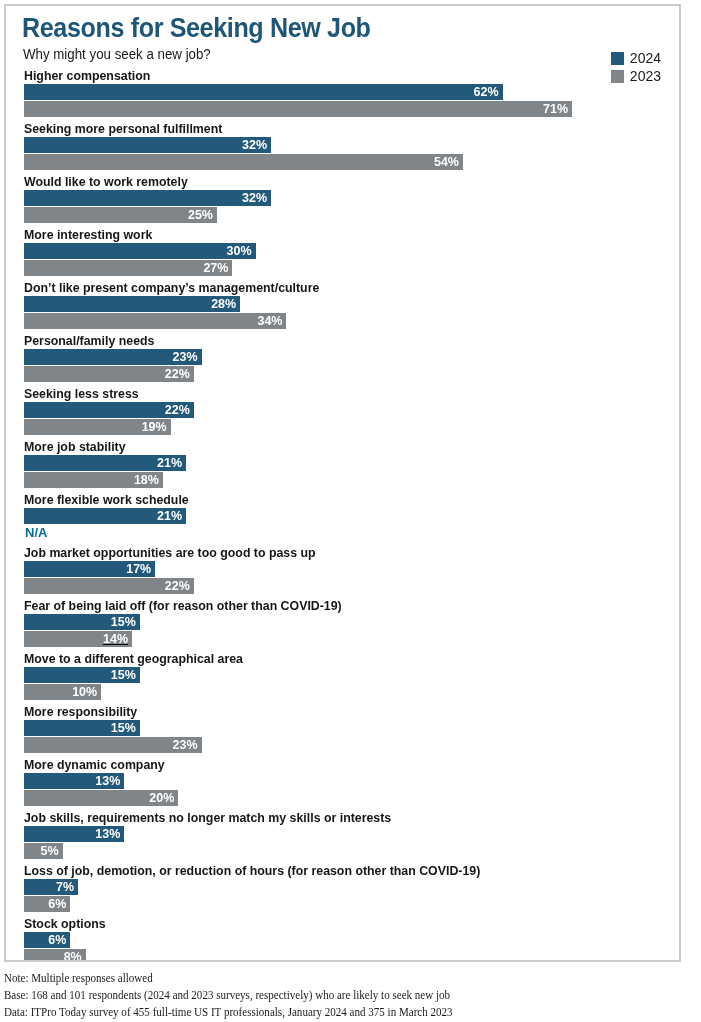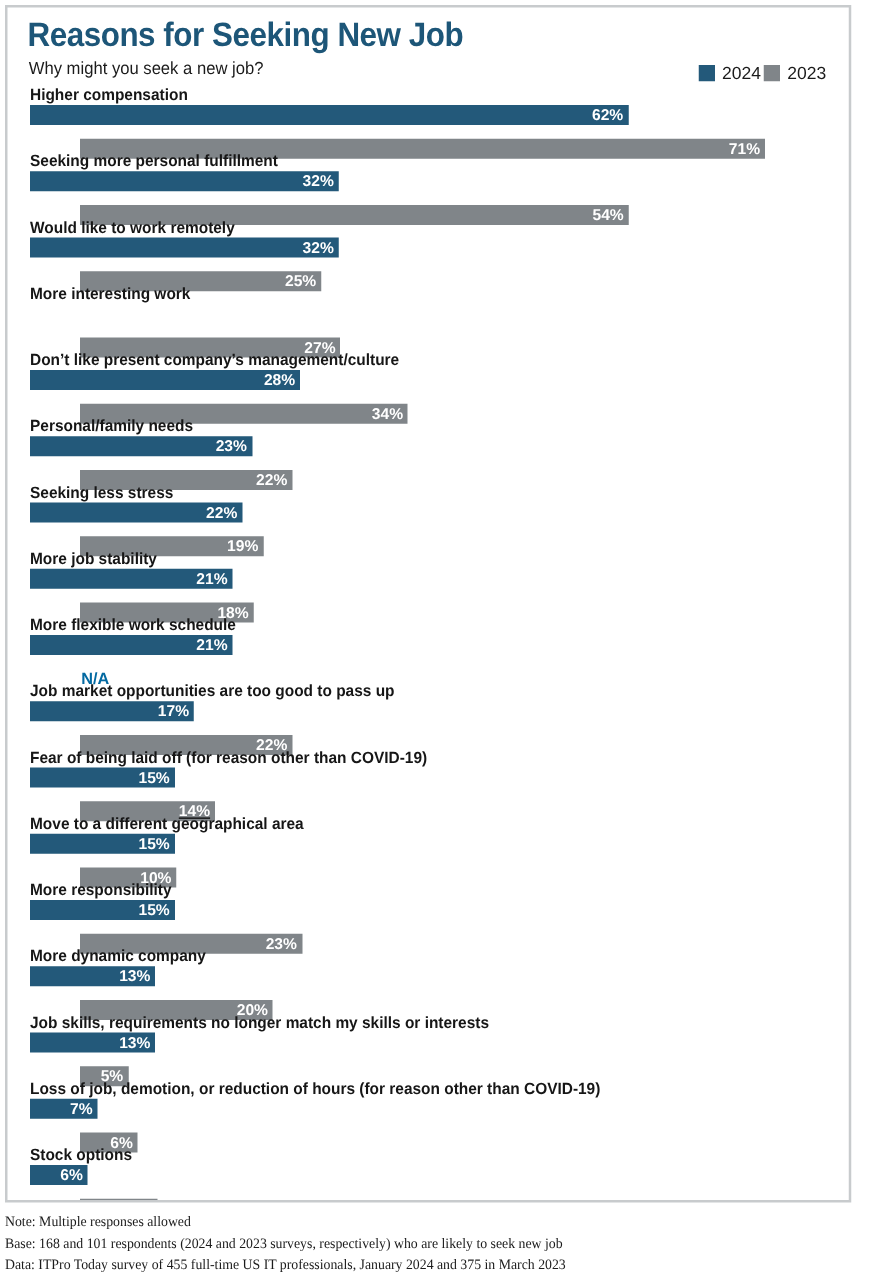--- a/index.html
+++ b/index.html
@@ -60,21 +60,21 @@
     transform-origin: left top;
     white-space: nowrap;
   }
 
   
   #legend {
     position: absolute;
     right: 18px;
     top: 44px;
     display: flex;
-    flex-direction: row;
+    flex-direction: column;
     gap: 2px;
   }
   .legend-row {
     display: flex;
     align-items: center;
     gap: 6px;
     height: 16px;
   }
   .legend-swatch {
     width: 13px;
@@ -110,21 +110,21 @@
     white-space: nowrap;
     transform: scaleX(0.95);
     transform-origin: left top;
   }
   .bar-wrap {
     position: absolute;
     left: 18px;
     right: 0;
   }
   .bar-wrap.b2024 { top: 16px; }
-  .bar-wrap.b2023 { top: 43px; margin-left: 40px; }
+  .bar-wrap.b2023 { top: 33px; }
 
   .bar {
     position: relative;
     height: 16px;
     display: flex;
     align-items: center;
     justify-content: flex-end;
     box-sizing: border-box;
     padding-right: 4px;
   }
@@ -221,20 +221,25 @@
             </div>
           </div>
           <div class="bar-wrap b2023">
             <div class="bar gray" style="width: 193px;">
               <span class="bar-value">25%</span>
             </div>
           </div>
         </div>
         <div class="cat-row">
           <div class="cat-label">More interesting work</div>
+          <div class="bar-wrap b2024">
+            <div class="bar blue" style="width: 231.6px;">
+              <span class="bar-value">30%</span>
+            </div>
+          </div>
           <div class="bar-wrap b2023">
             <div class="bar gray" style="width: 208.44px;">
               <span class="bar-value">27%</span>
             </div>
           </div>
         </div>
         <div class="cat-row">
           <div class="cat-label">Don’t like present company’s management/culture</div>
           <div class="bar-wrap b2024">
             <div class="bar blue" style="width: 216.16px;">

